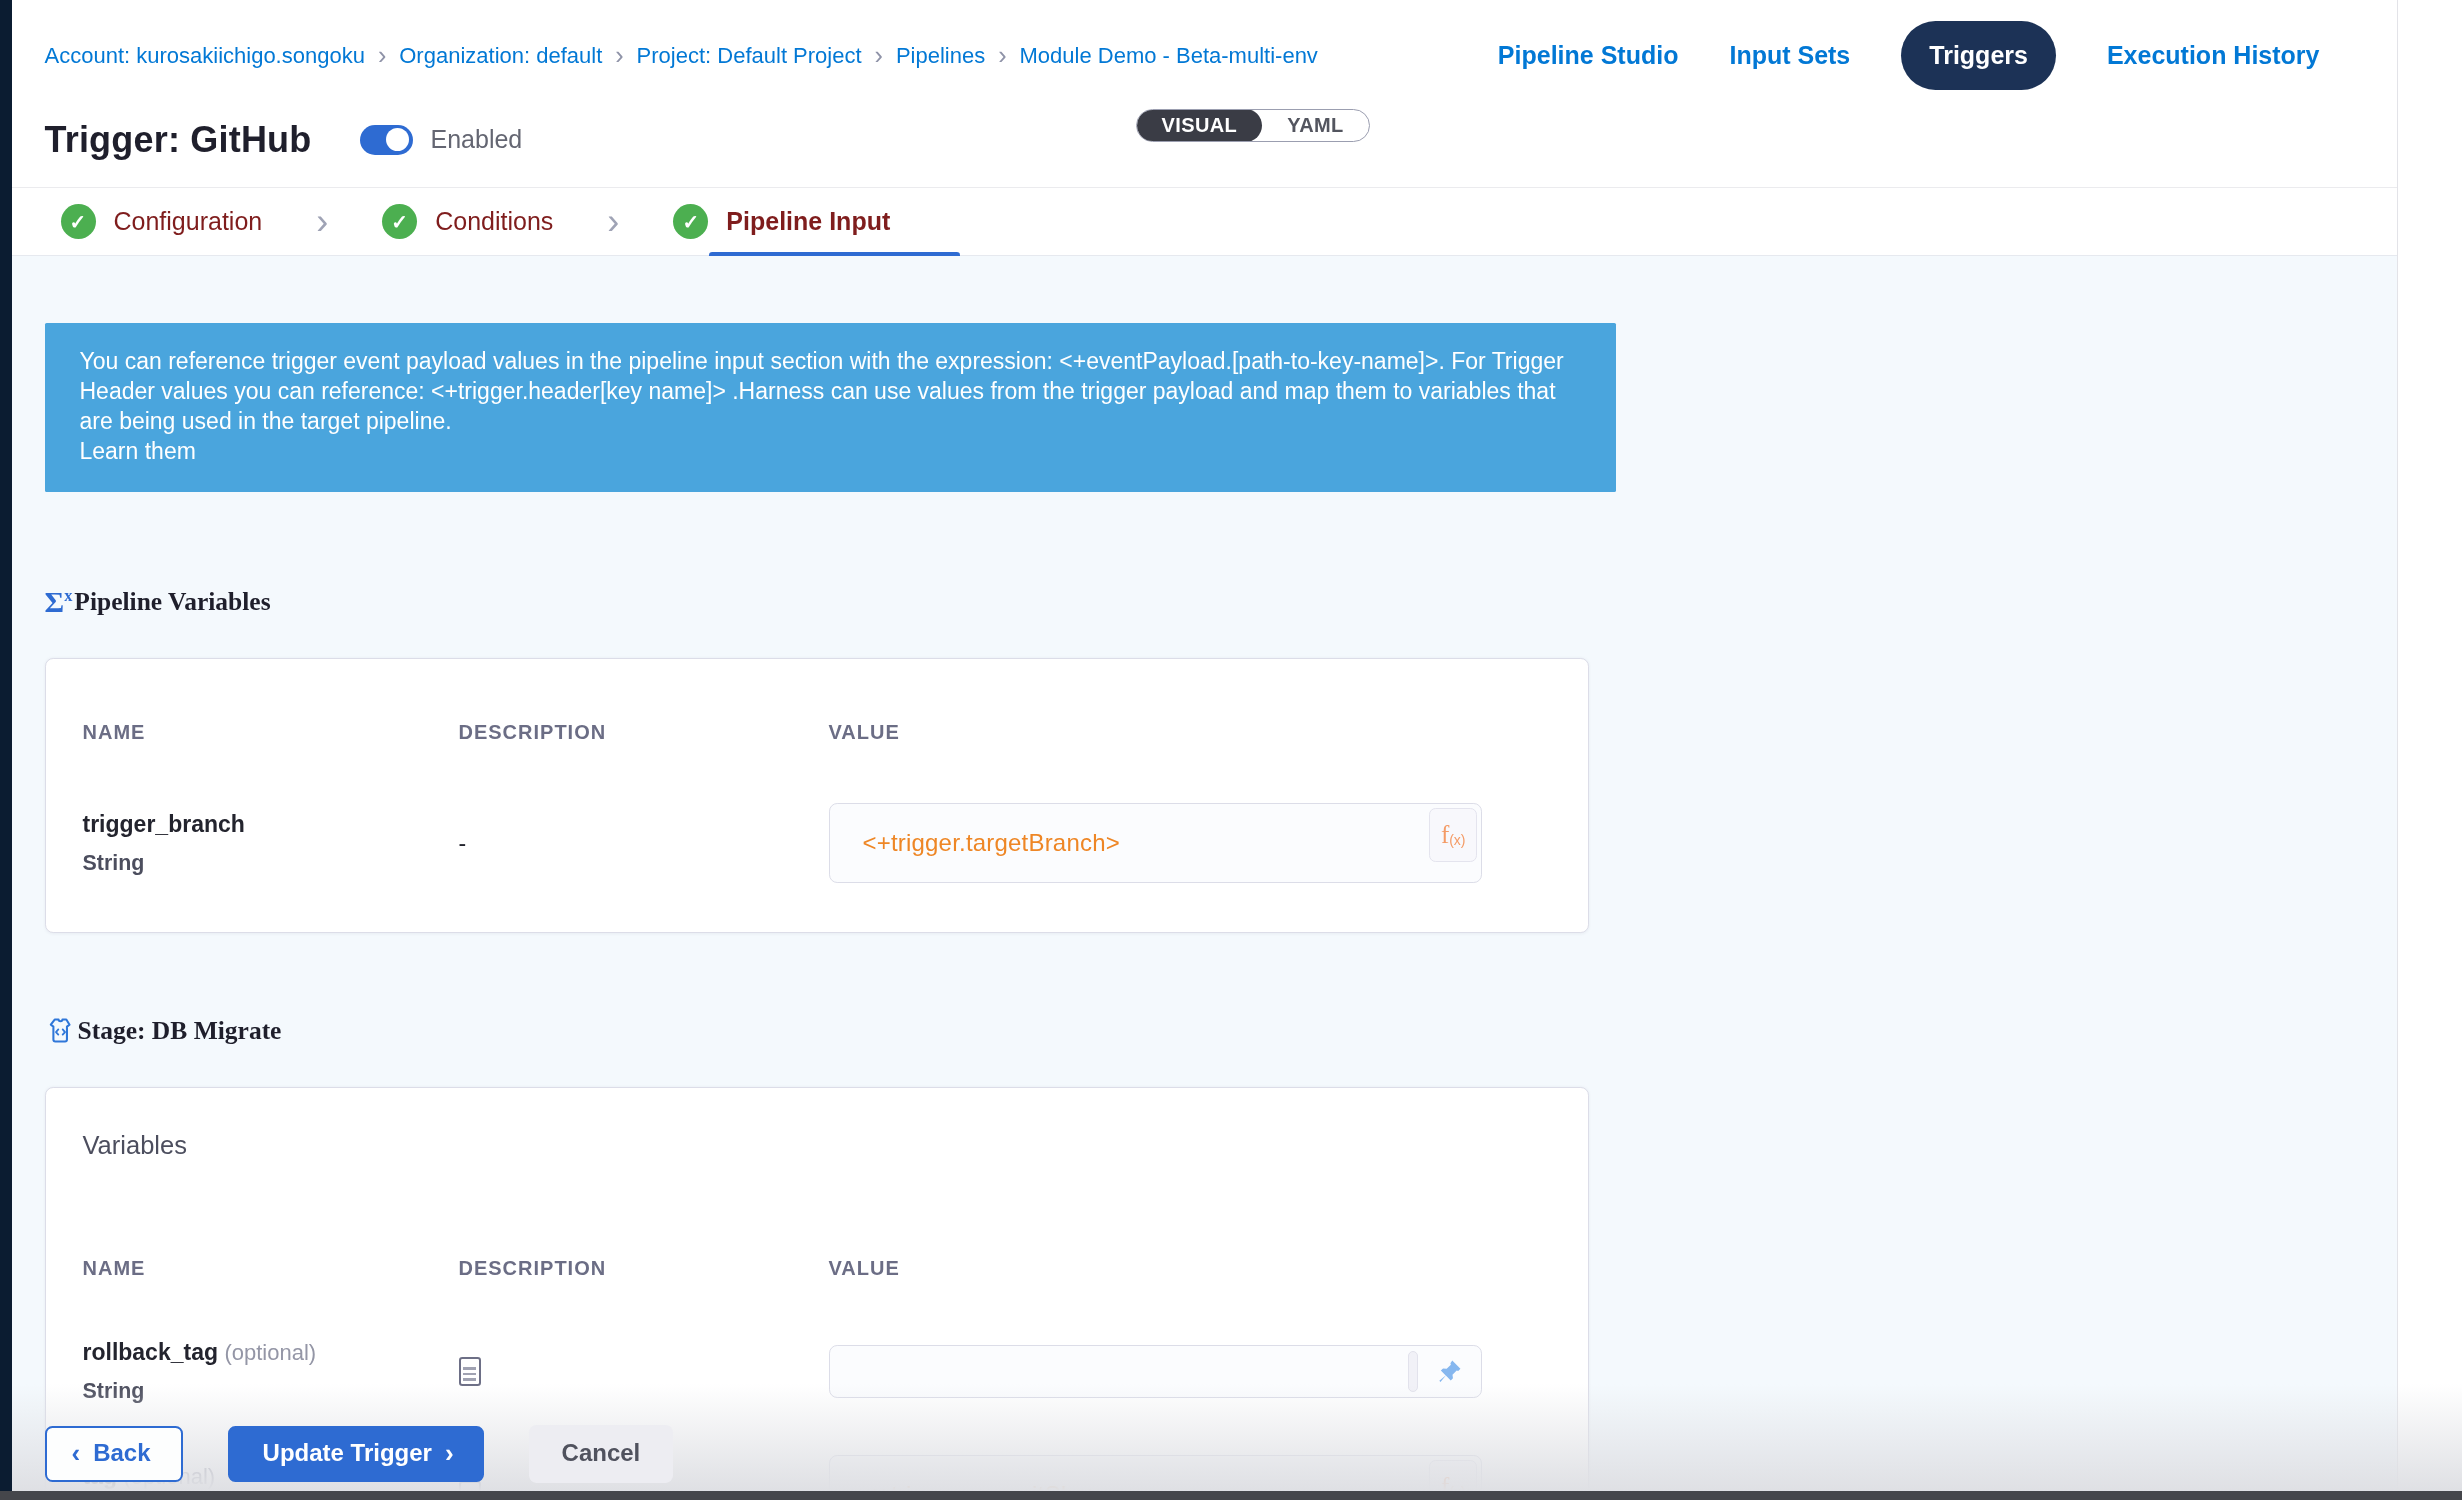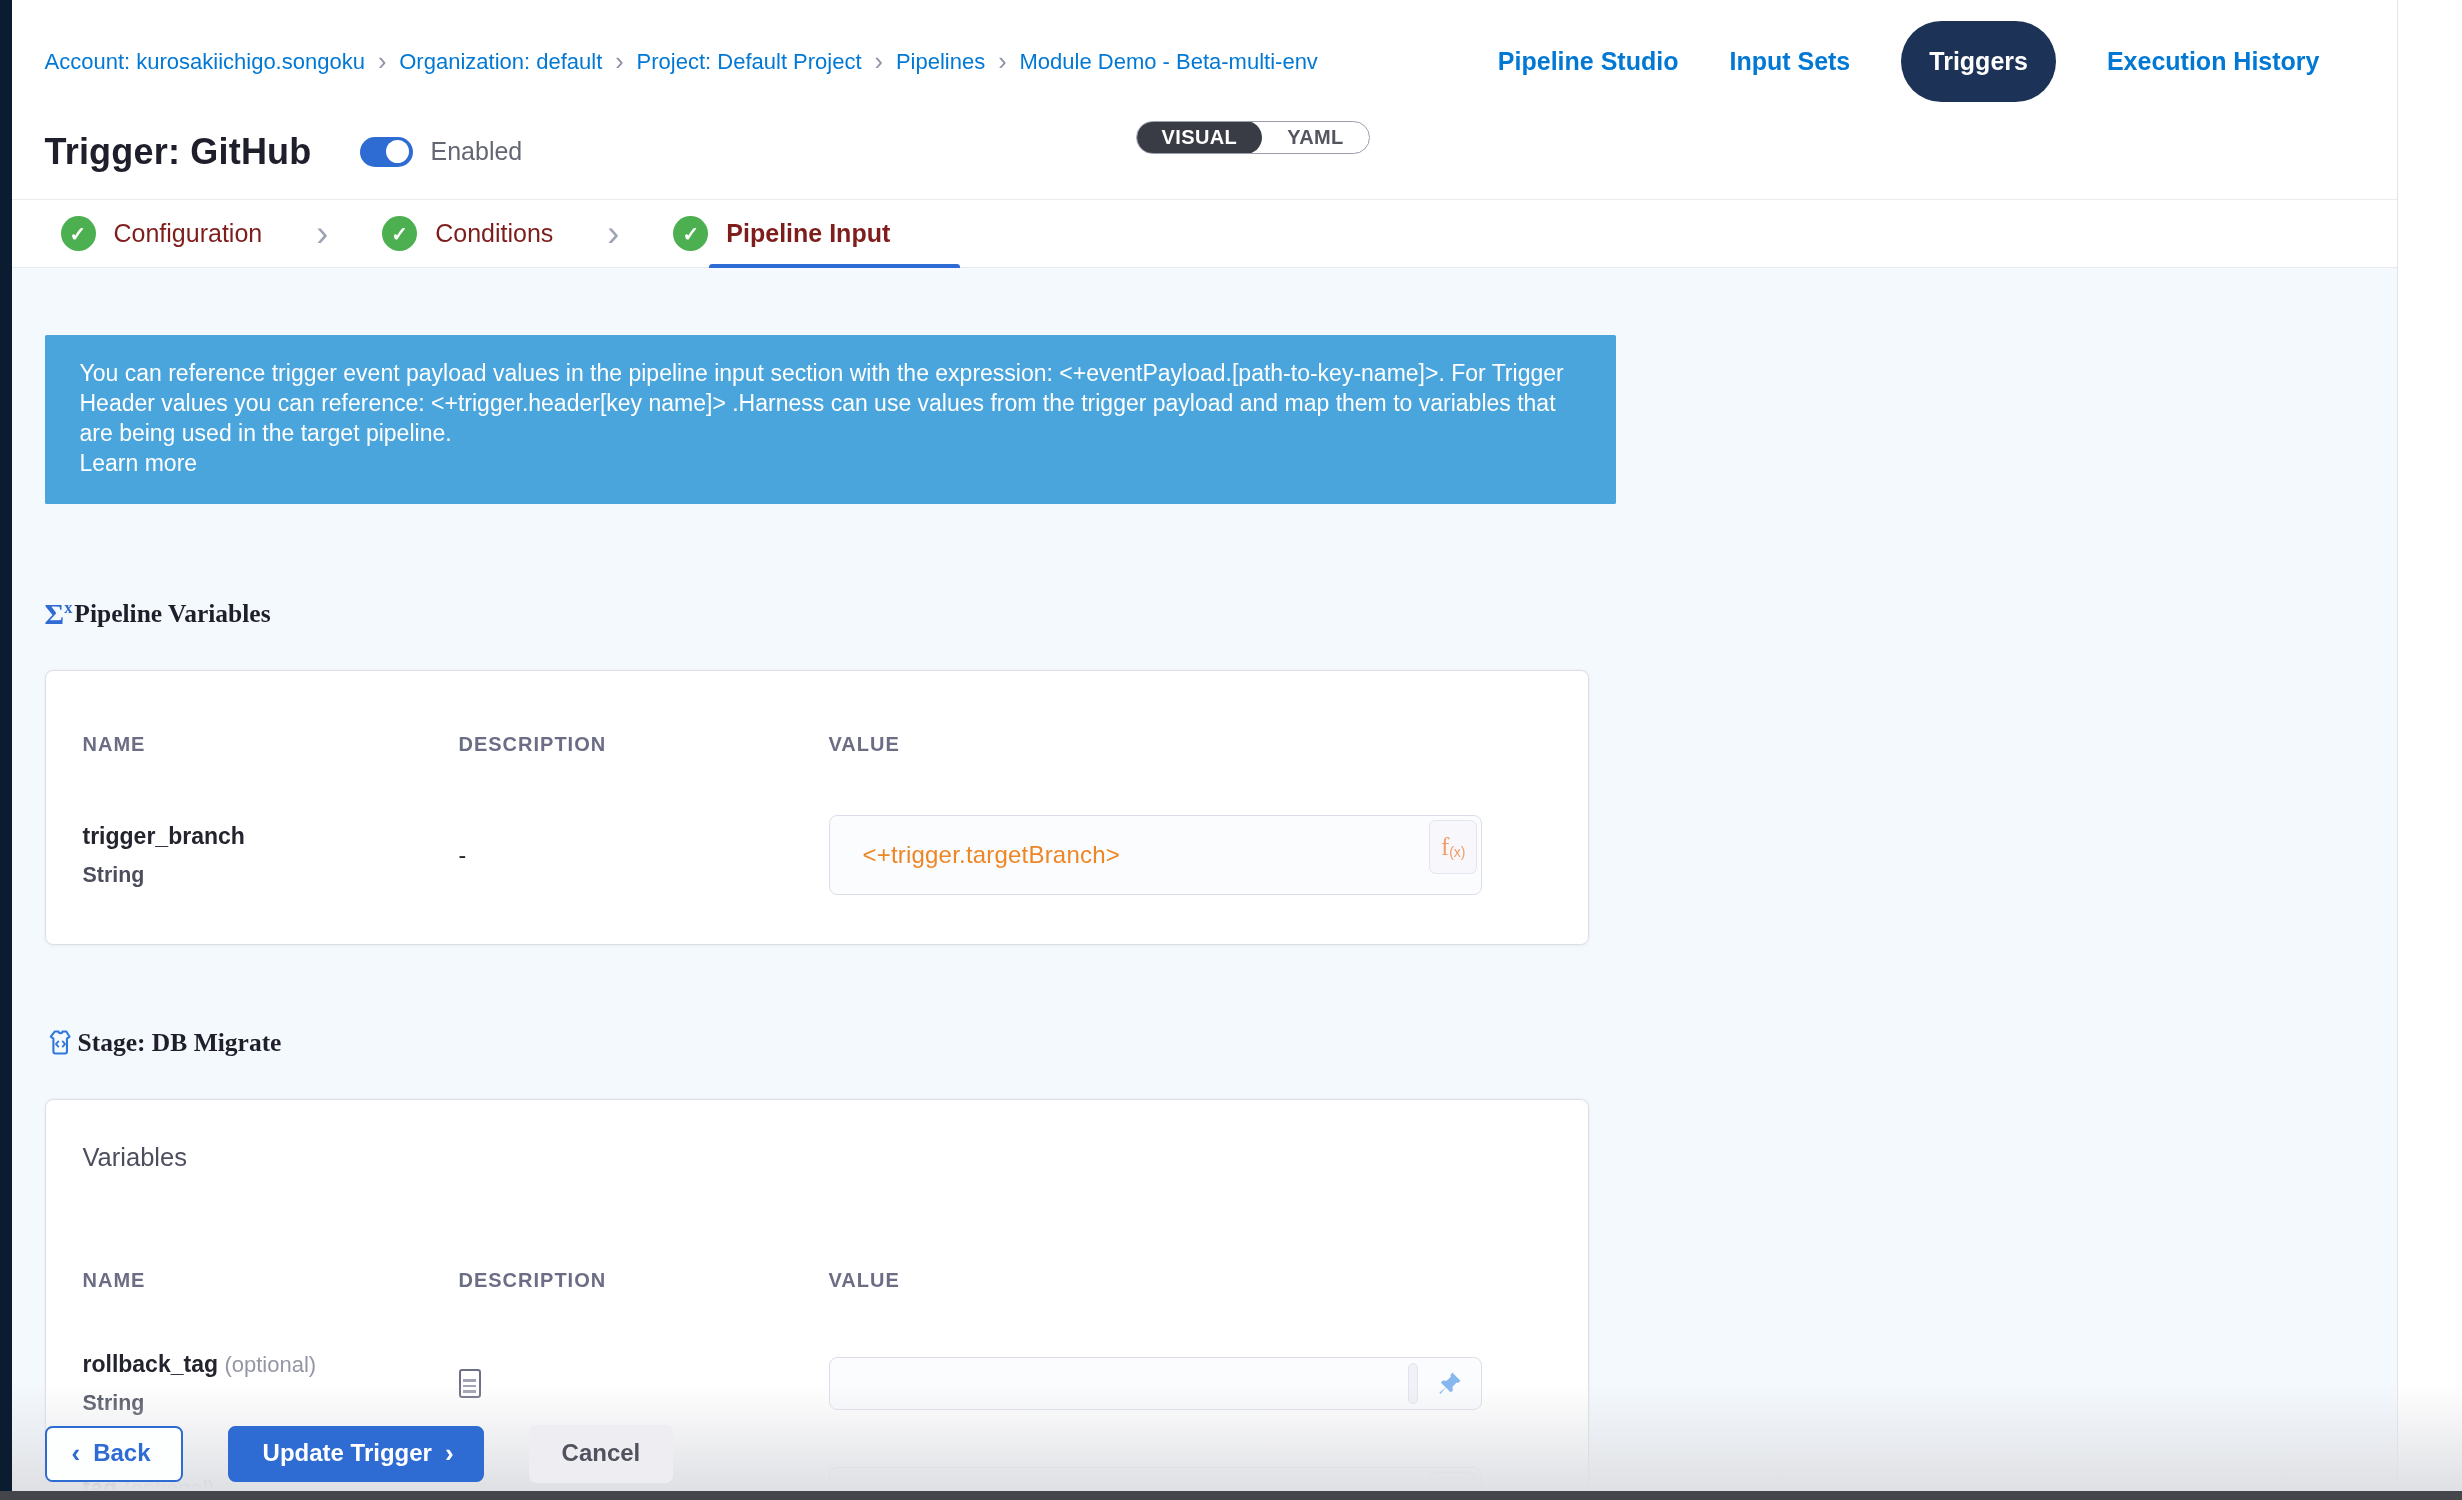--- a/index.html
+++ b/index.html
@@ -35,21 +35,21 @@
 
   
   .header { padding:21.4px 33px 0 33px; background:#fff; }
   .header-top { display:flex; justify-content:space-between; align-items:center; }
   .breadcrumb { display:flex; align-items:center; gap:13px; font-size:22px; }
   .breadcrumb a { color:#0278d5; text-decoration:none; cursor:pointer; }
   .crumb-sep { color:#8f93a8; font-size:25px; line-height:1; }
   .top-nav { display:flex; align-items:center; gap:51px; margin-right:44px; }
   .top-nav a { color:#0278d5; font-size:25px; font-weight:bold; text-decoration:none; }
   .top-nav .nav-pill {
-    background:#1c3256; color:#ffffff; border-radius:821px; padding:26px 28px;
+    background:#1c3256; color:#ffffff; border-radius:821px; padding:20px 28px;
   }
 
   .title-row { position:relative; display:flex; align-items:center; margin-top:25px; height:49px; }
   .page-title { font-size:36px; font-weight:bold; color:#1f1f2c; letter-spacing:0.2px; }
   .toggle {
     margin-left:48px; width:53px; height:30px; border-radius:15px;
     background:#2e6bd2; position:relative; cursor:pointer; flex:0 0 auto;
   }
   .toggle .knob {
     position:absolute; right:3.3px; top:3.3px; width:23px; height:23px;
@@ -242,21 +242,21 @@
       <span class="check-circle">✓</span>
       <span class="step-label">Pipeline Input</span>
     </div>
     <div class="active-underline"></div>
   </div>
 
   <div class="content">
 
     <div class="banner">
       <span>You can reference trigger event payload values in the pipeline input section with the expression: &lt;+eventPayload.[path-to-key-name]&gt;. For Trigger Header values you can reference: &lt;+trigger.header[key name]&gt; .Harness can use values from the trigger payload and map them to variables that are being used in the target pipeline.</span>
-      <a class="banner-link">Learn more</a>
+      <a class="banner-link">Learn them</a>
     </div>
 
     <div class="section-head">
       <span class="sigma-icon"><span>Σ</span><sup>x</sup></span>
       <span class="section-title">Pipeline Variables</span>
     </div>
 
     <div class="card first">
       <div class="tgrid thead">
         <span class="th">NAME</span>

